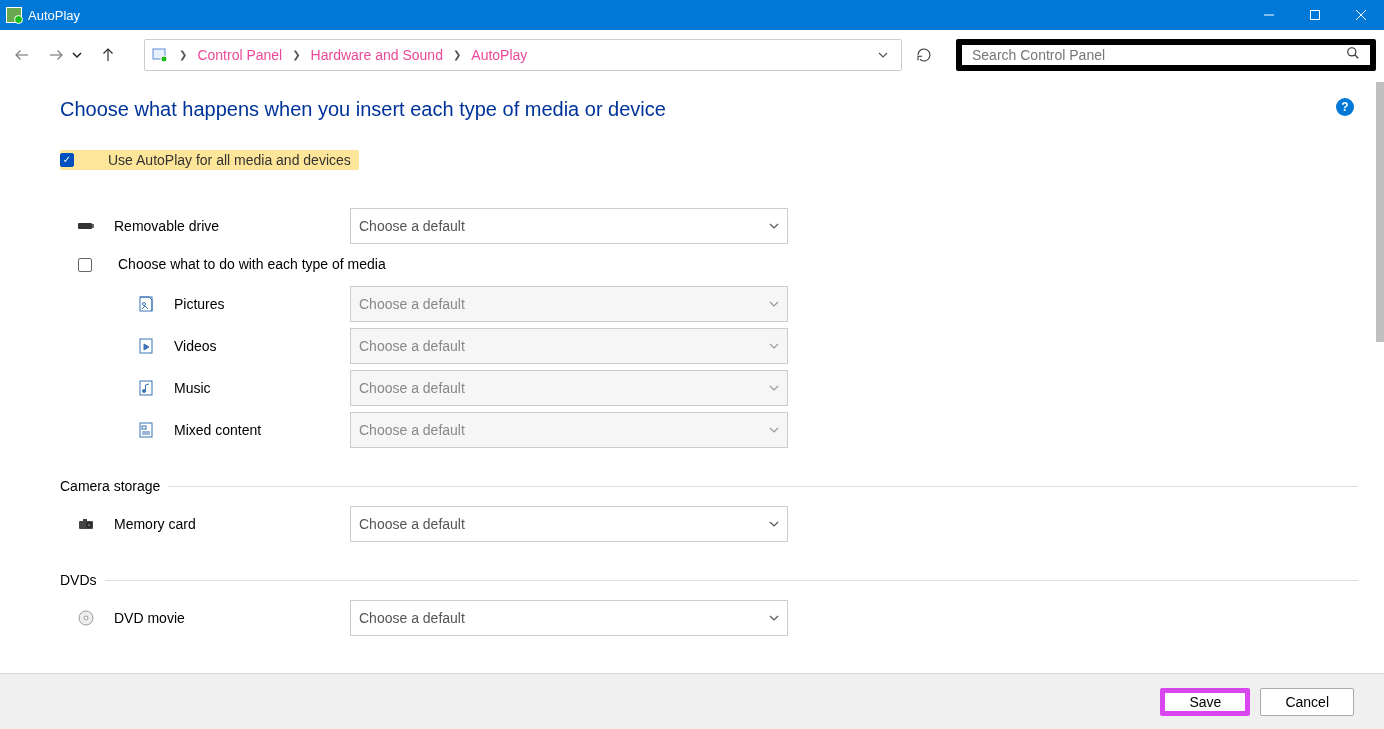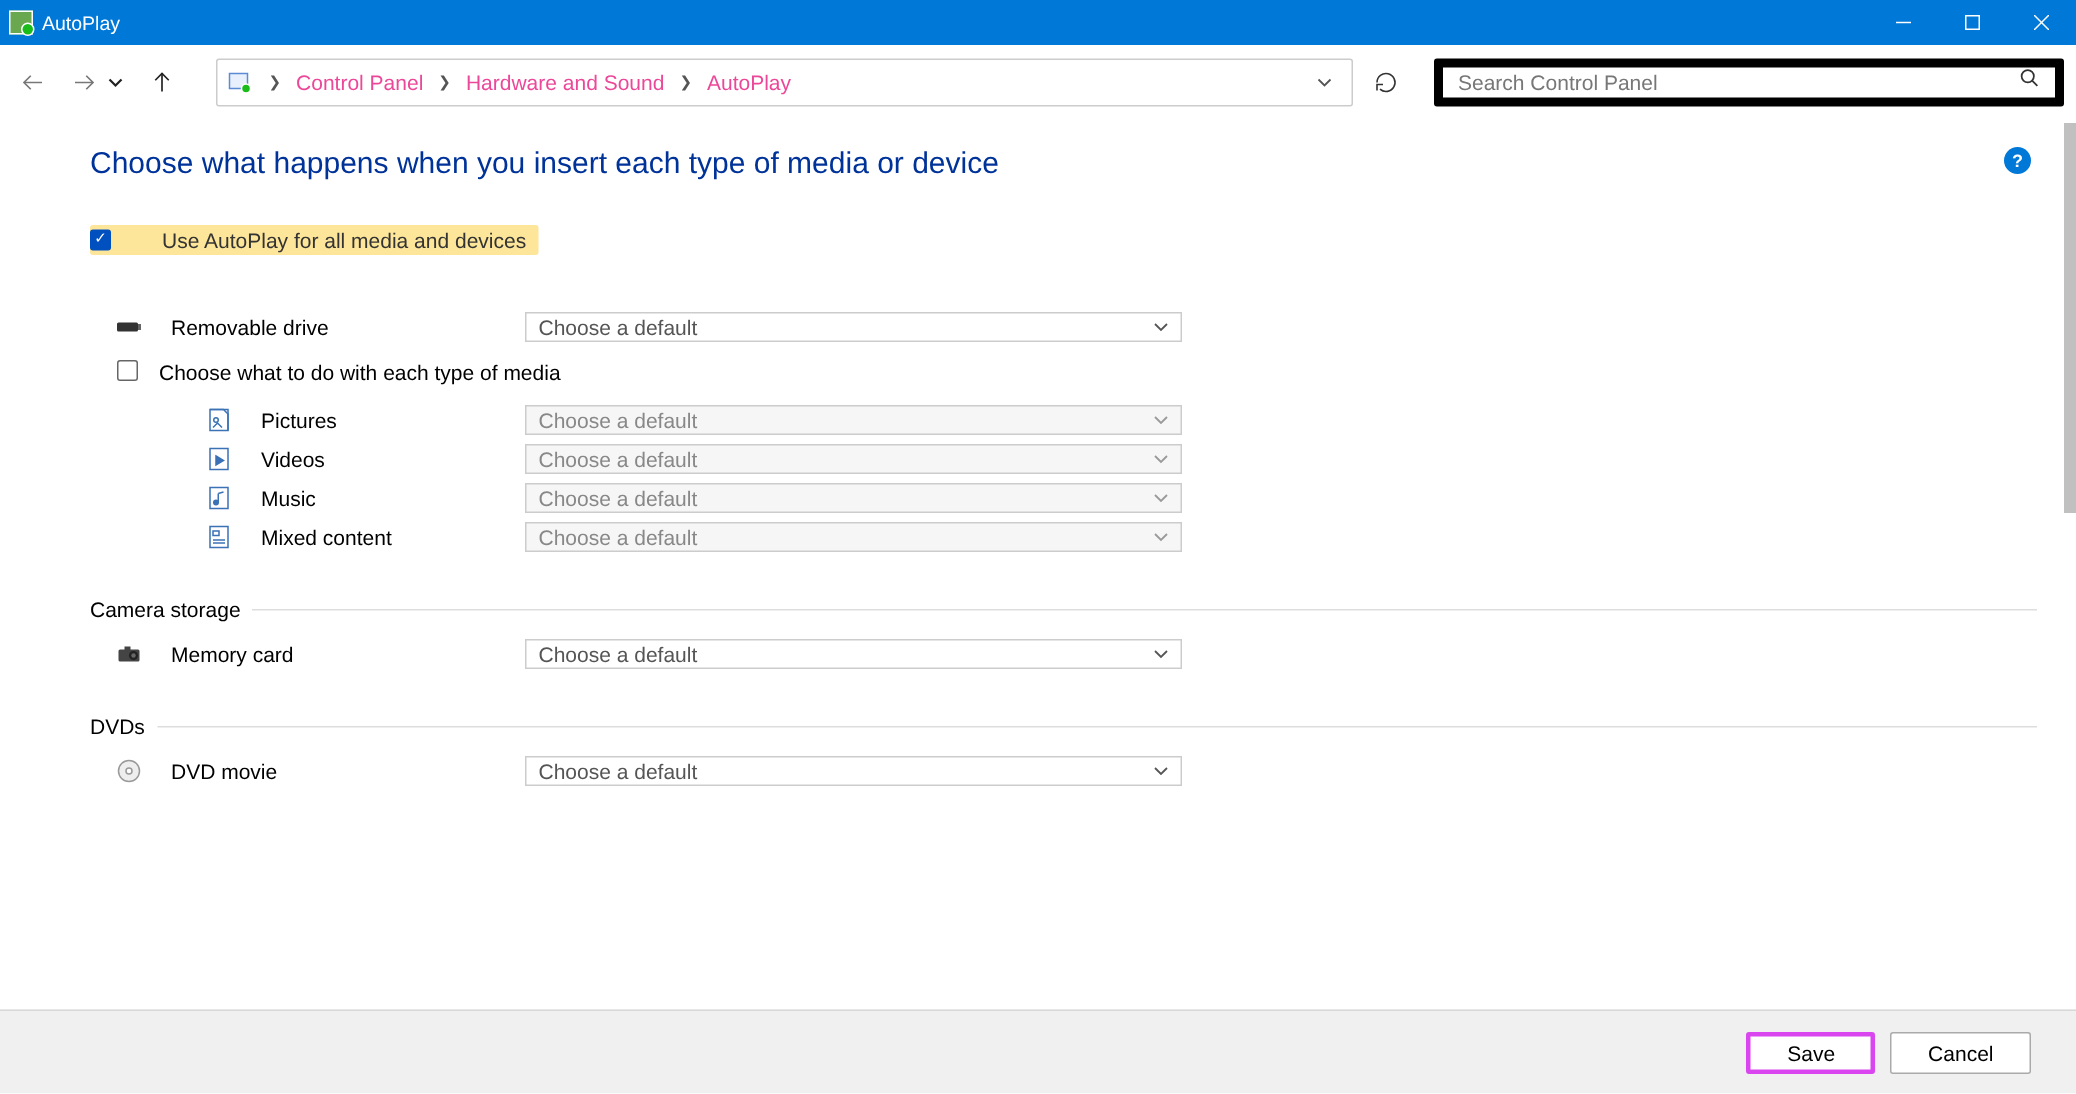--- a/index.html
+++ b/index.html
@@ -271,43 +271,43 @@
       display: flex;
       align-items: center;
       justify-content: center;
     }
     .option-label {
       font-size: 14px;
       color: #000;
     }
     .combo {
       width: 438px;
-      height: 20px;
+      height: 36px;
       border: 1px solid #ccc;
       display: flex;
       align-items: center;
       justify-content: space-between;
       padding: 0 8px;
       font-size: 14px;
       color: #555;
       background: #fff;
     }
     .combo.disabled {
       background: #f6f6f6;
       color: #888;
     }
     .combo-chevron {
       color: #555;
     }
     .sub-check-row {
       display: flex;
-      align-items: flex-start;
+      align-items: flex-end;
       padding-left: 18px;
       margin: 12px 0 14px 0;
-      gap: 8px;
+      gap: 20px;
     }
     
     .bottom-bar {
       position: absolute;
       bottom: 0;
       left: 0;
       right: 0;
       height: 56px;
       background: #f0f0f0;
       border-top: 1px solid #d8d8d8;
@@ -322,21 +322,21 @@
       padding: 0 24px;
       font-size: 14px;
       background: #fff;
       border: 1px solid #aaa;
       border-radius: 2px;
       display: flex;
       align-items: center;
       justify-content: center;
     }
     .btn.primary {
-      border: 3px solid #d946ef;
+      border: 5px solid #d946ef;
       color: #000;
     }
     
     .scroll-thumb {
       position: absolute;
       right: 0;
       top: 82px;
       width: 8px;
       height: 260px;
       background: #c0c0c0;

